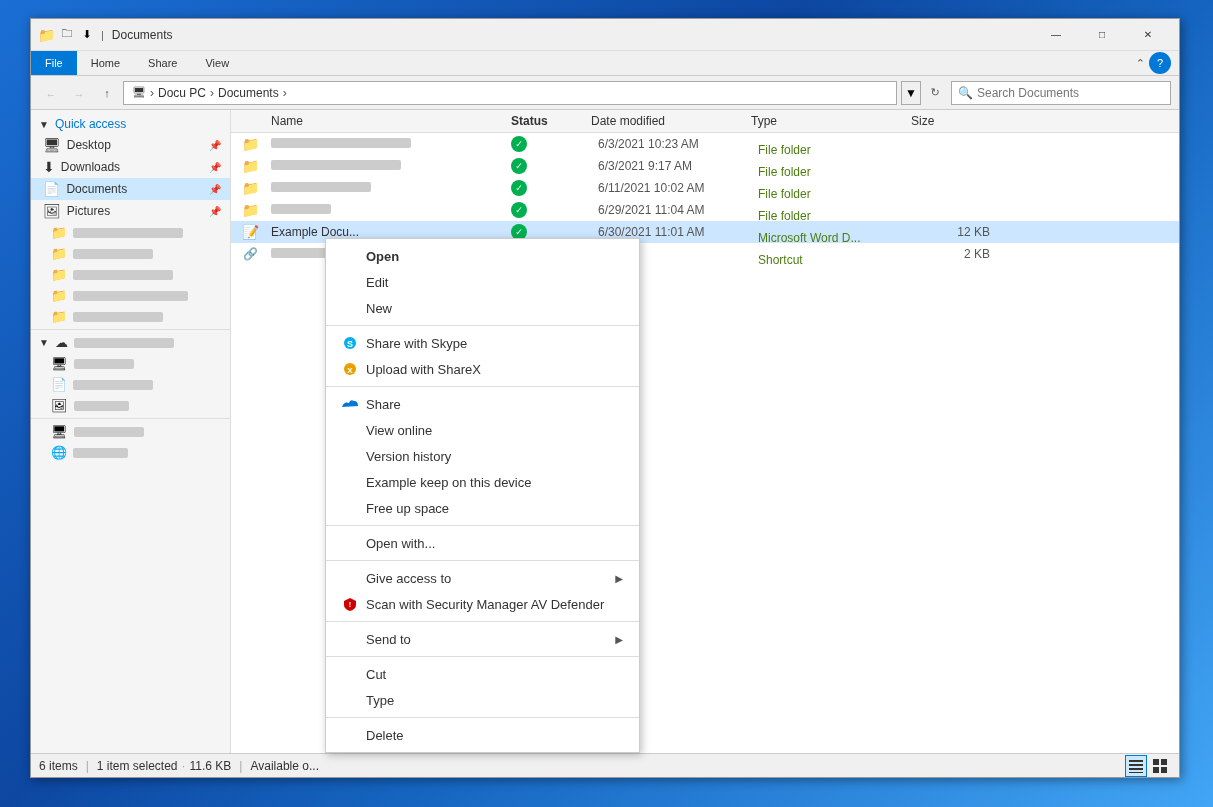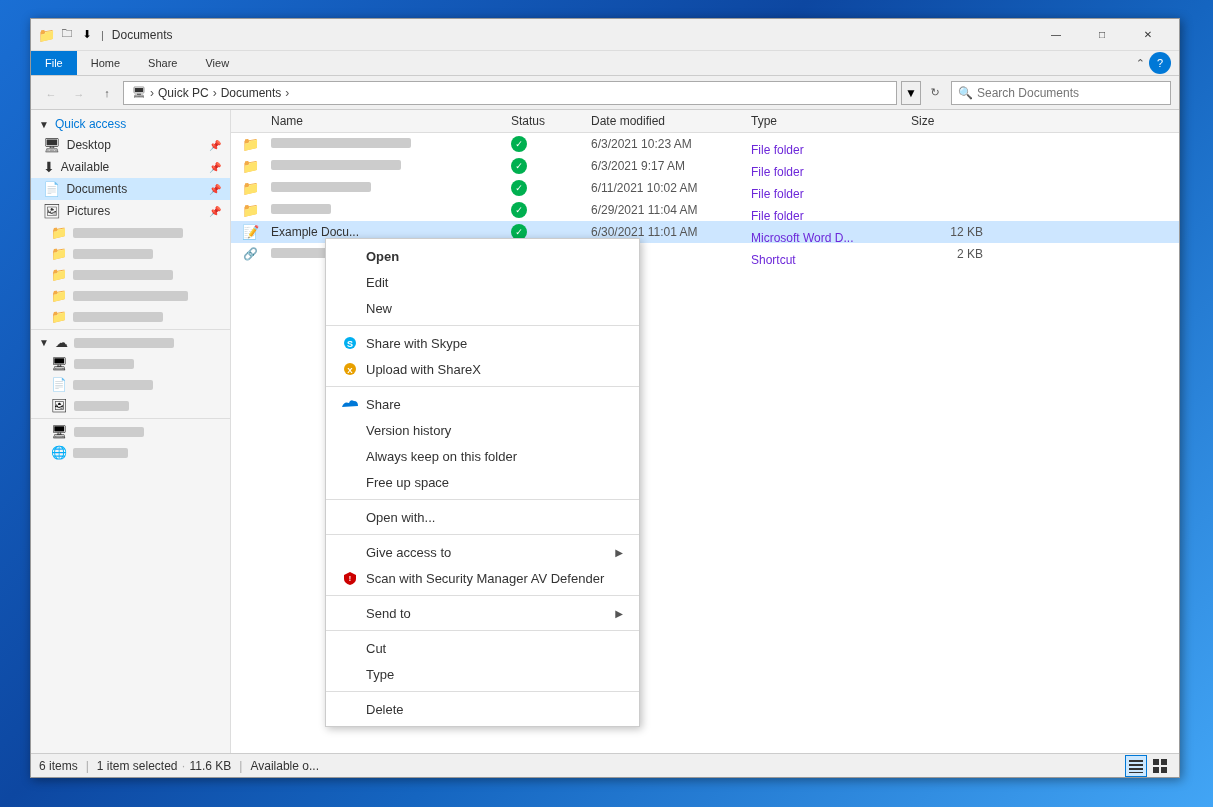--- a/index.html
+++ b/index.html
@@ -208,21 +208,21 @@
       display: flex;
       align-items: center;
       padding: 4px 0;
       border-bottom: 1px solid #ddd;
       background: #f5f5f5;
       font-size: 12px;
       color: #333;
       font-weight: 500;
     }
     .col-name { width: 280px; padding-left: 40px; }
-    .col-status { width: 80px; }
+    .col-status { width: 80px; font-weight: bold; }
     .col-date { width: 160px; }
     .col-type { width: 160px; }
     .col-size { width: 80px; }
     .file-row {
       display: flex;
       align-items: center;
       height: 22px;
       cursor: pointer;
       font-size: 12px;
       color: #333;
@@ -241,22 +241,22 @@
       width: 16px;
       height: 16px;
       background: #00b050;
       border-radius: 50%;
       display: flex;
       align-items: center;
       justify-content: center;
       color: white;
       font-size: 9px;
     }
-    .file-date { width: 160px; color: #555; }
-    .file-type { width: 160px; color: #6d28d9; margin-top: 12px; }
+    .file-date { width: 160px; color: #555; margin-left: 7px; }
+    .file-type { width: 160px; color: #4d7c0f; margin-top: 12px; }
     .file-size { width: 80px; text-align: right; padding-right: 8px; color: #555; }
     .blurred-name {
       background: #ccc;
       height: 10px;
       border-radius: 2px;
       display: inline-block;
     }
 
     
     .status-bar {
@@ -367,21 +367,21 @@
   </div>
 
   <div class="address-bar">
     <div class="nav-btn disabled">←</div>
     <div class="nav-btn disabled">→</div>
     <div class="nav-btn">↑</div>
     <div class="address-path">
       <span style="display:flex; align-items:center; gap:2px;">
         <span style="font-size:11px;">🖥</span>
         <span style="color:#555; margin:0 2px;">›</span>
-        <span>Quick PC</span>
+        <span>Docu PC</span>
         <span style="color:#555; margin:0 2px;">›</span>
         <span>Documents</span>
         <span style="color:#555; margin:0 2px;">›</span>
       </span>
     </div>
     <div style="display:flex; gap:2px;">
       <div style="width:20px; height:24px; display:flex; align-items:center; justify-content:center; border:1px solid #aaa; cursor:pointer;">▼</div>
       <div class="nav-btn">↻</div>
     </div>
     <div class="search-box">
@@ -397,21 +397,21 @@
         <span style="font-size:10px;">▼</span>
         <span style="color:#0078d7;">Quick access</span>
       </div>
       <div class="sidebar-item">
         <span class="icon">🖥</span>
         <span>Desktop</span>
         <span class="pin">📌</span>
       </div>
       <div class="sidebar-item">
         <span class="icon">⬇</span>
-        <span>Available</span>
+        <span>Downloads</span>
         <span class="pin">📌</span>
       </div>
       <div class="sidebar-item active">
         <span class="icon">📄</span>
         <span>Documents</span>
         <span class="pin">📌</span>
       </div>
       <div class="sidebar-item">
         <span class="icon">🖼</span>
         <span>Pictures</span>
@@ -607,25 +607,29 @@
   <div class="ctx-item">
     <div class="ctx-icon">
       <svg width="16" height="10" viewBox="0 0 16 10">
           <path d="M0 8 Q2 2 7 4 Q8 0 12 2 Q16 2 16 7" fill="#0078d7"></path>
         </svg>
     </div>
     <span>Share</span>
   </div>
   <div class="ctx-item">
     <div class="ctx-icon"></div>
+    <span>View online</span>
+  </div>
+  <div class="ctx-item">
+    <div class="ctx-icon"></div>
     <span>Version history</span>
   </div>
   <div class="ctx-item">
     <div class="ctx-icon"></div>
-    <span>Always keep on this folder</span>
+    <span>Example keep on this device</span>
   </div>
   <div class="ctx-item">
     <div class="ctx-icon"></div>
     <span>Free up space</span>
   </div>
   <div class="ctx-separator"></div>
   <div class="ctx-item">
     <div class="ctx-icon"></div>
     <span>Open with...</span>
   </div>

